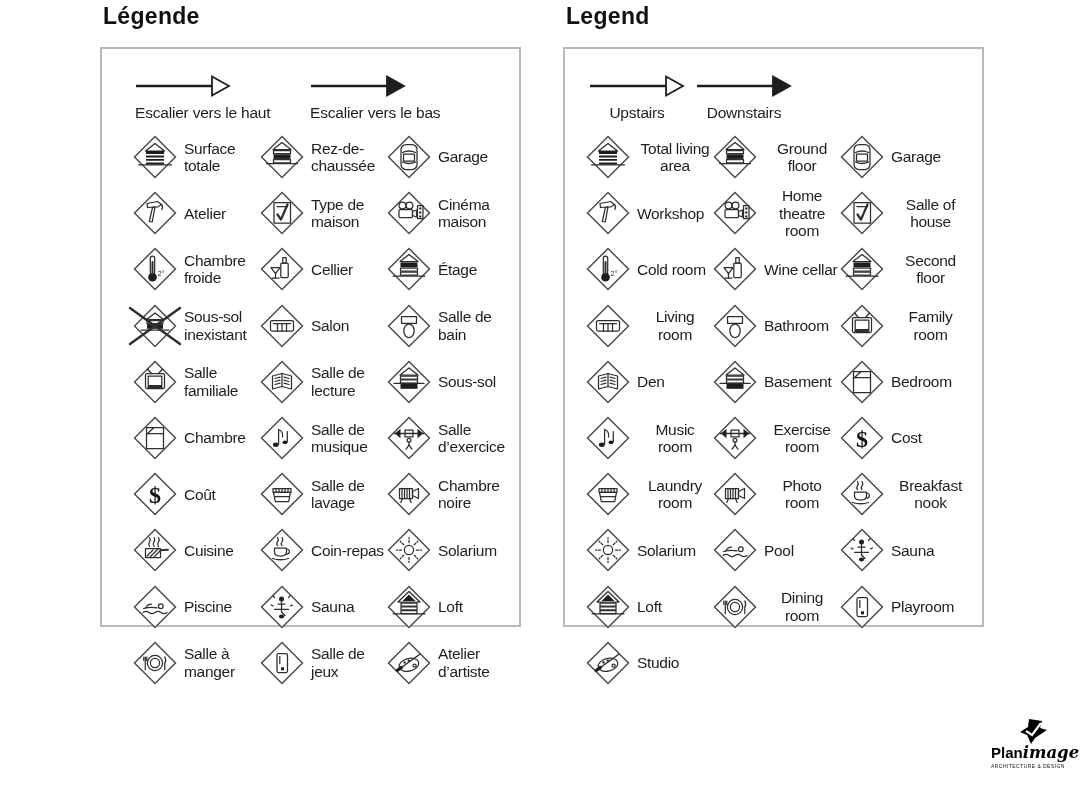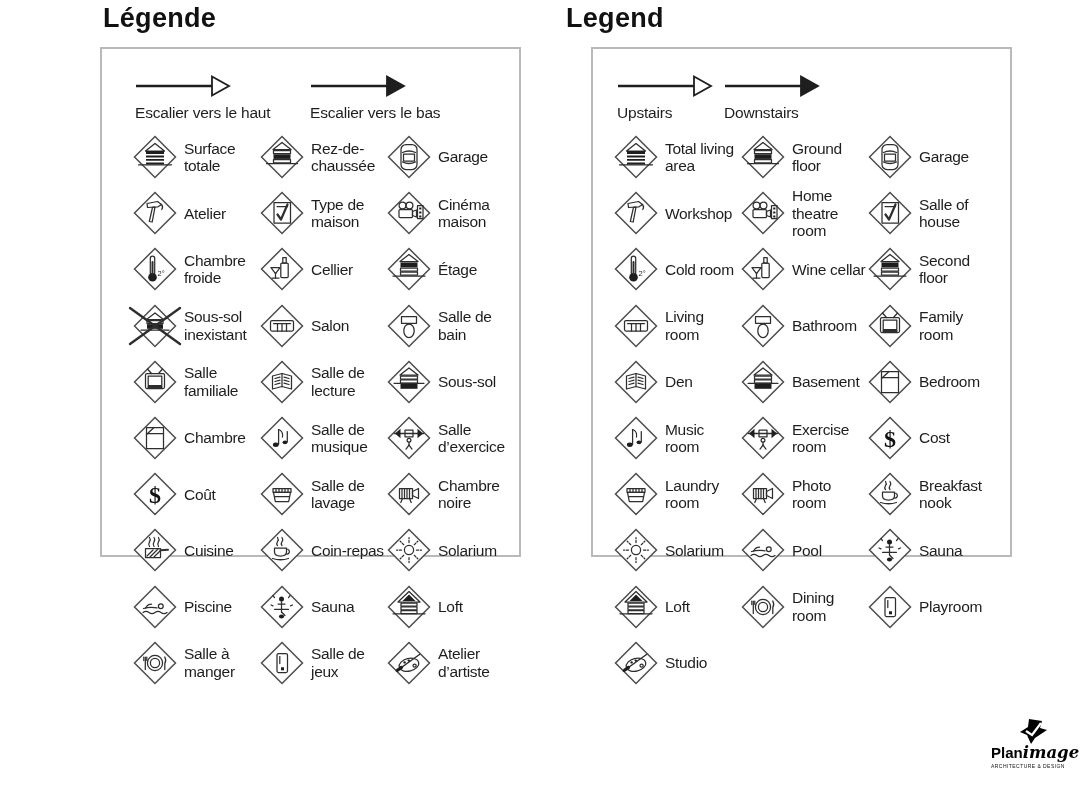--- a/index.html
+++ b/index.html
@@ -1,24 +1,24 @@
 <!DOCTYPE html>
 <html><head>
 <meta charset="utf-8">
 <style>
   html,body{margin:0;padding:0;background:#fff;}
   body{width:1080px;height:785px;position:relative;overflow:hidden;
        font-family:"Liberation Sans","DejaVu Sans",sans-serif;color:#1e1e1e;}
-  .panel-title{position:absolute;margin:0;font-size:27px;font-weight:bold;letter-spacing:.3px;color:#111;}
+  .panel-title{position:absolute;margin:0;font-size:23px;font-weight:bold;letter-spacing:.3px;color:#111;}
   #title-fr{left:103px;top:3px;}
   #title-en{left:566px;top:3px;}
-  .panel{position:absolute;top:47px;width:421px;height:510px;border:2px solid #b9b9b9;
+  .panel{position:absolute;top:47px;width:421px;height:580px;border:2px solid #b9b9b9;
          box-sizing:border-box;background:#fff;}
   #panel-fr{left:100px;}
-  #panel-en{left:591px;}
+  #panel-en{left:563px;text-align:center;}
   .arrow-group{position:absolute;top:24px;}
   #panel-fr .ag0{left:33px;} #panel-fr .ag1{left:208px;}
   #panel-en .ag0{left:24px;} #panel-en .ag1{left:131px;}
   .arrow-label{font-size:15.5px;margin-top:1px;white-space:nowrap;letter-spacing:-.2px;}
   .grid{position:absolute;top:80px;display:grid;grid-template-columns:127px 127px 130px;
         grid-auto-rows:56.2px;align-items:center;}
   #panel-fr .grid{left:31px;} #panel-en .grid{left:21px;}
   .cell{display:flex;align-items:center;gap:7px;height:56.2px;}
   .dicon{flex:0 0 44px;width:44px;height:44px;}
   .dicon svg{display:block;overflow:visible;}

